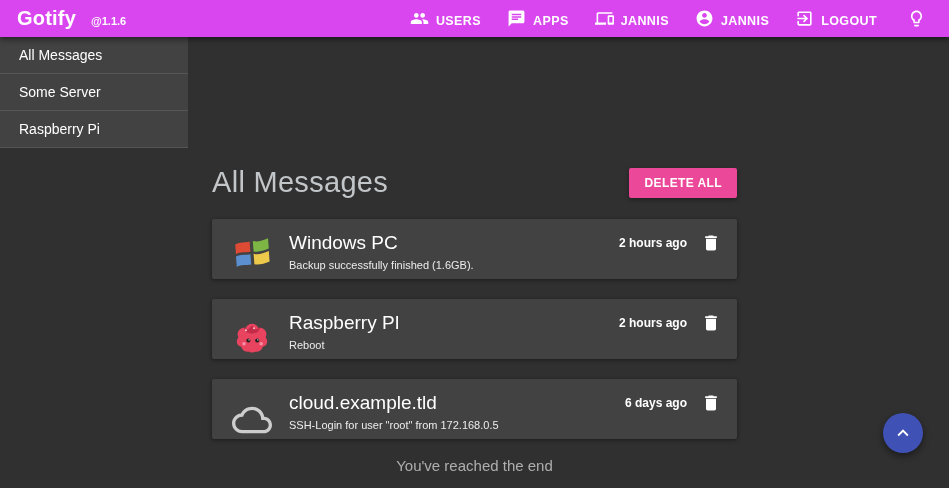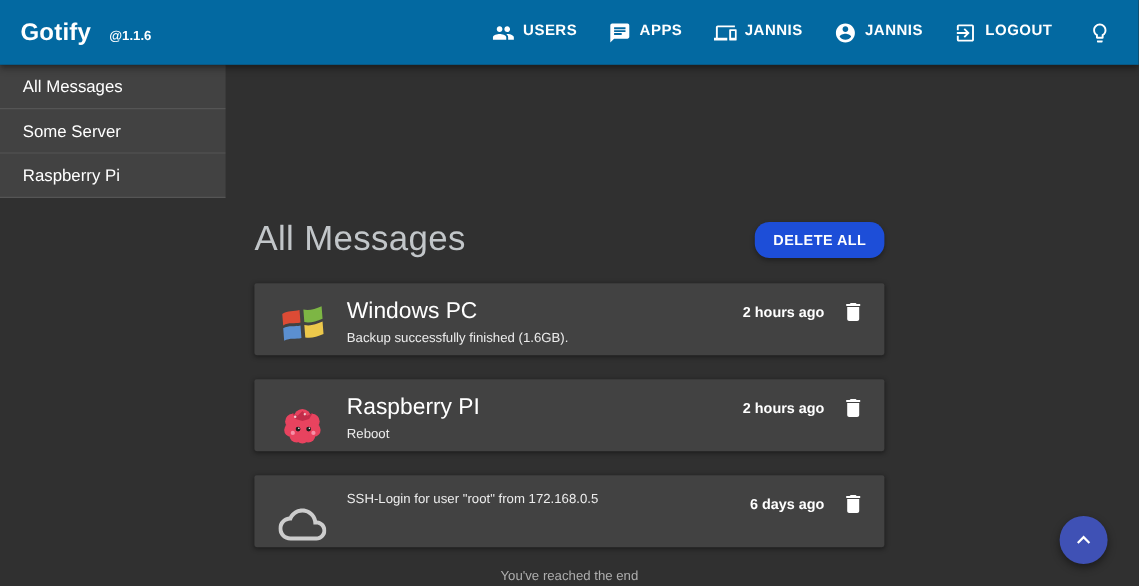--- a/index.html
+++ b/index.html
@@ -5,32 +5,32 @@
   * { box-sizing: border-box; }
   html, body { margin: 0; padding: 0; }
   body {
     width: 949px; height: 488px; overflow: hidden;
     background: #303030;
     font-family: "Liberation Sans", sans-serif;
     -webkit-font-smoothing: antialiased;
   }
   
   .appbar {
-    height: 54px; background: #0369a1; color: #fff;
+    height: 37px; background: #d946ef; color: #fff;
     display: flex; align-items: center;
     padding: 0 14px 0 17px;
     box-shadow: 0 2px 4px -1px rgba(0,0,0,.35), 0 4px 5px 0 rgba(0,0,0,.22);
     position: relative; z-index: 20;
   }
   .brand-wrap { display: flex; align-items: baseline; }
   .brand { font-size: 20px; font-weight: bold; letter-spacing: .2px; }
   .version { font-size: 11px; font-weight: bold; margin-left: 15px; }
   .appbar-nav { margin-left: auto; display: flex; align-items: center; }
   .nav-btn {
-    display: flex; align-items: flex-start; gap: 7px;
+    display: flex; align-items: flex-end; gap: 7px;
     color: #fff; font-size: 12.5px; font-weight: bold; letter-spacing: .4px;
     padding: 8px 13px; cursor: pointer; border-radius: 2px; user-select: none;
   }
   .nav-btn svg { width: 19px; height: 19px; fill: #fff; display: block; }
   .bulb-btn { padding: 8px 9px; margin-left: 8px; cursor: pointer; }
   .bulb-btn svg { width: 19px; height: 19px; fill: #fff; display: block; }
 
   
   .layout { display: flex; height: 442px; flex-direction: column; }
   .sidebar { width: 188px; background: #424242; flex-shrink: 0; }
@@ -44,21 +44,21 @@
   .content { width: 525px; margin: 0 auto; padding-top: 18px; }
   .content-header {
     display: flex; align-items: center; justify-content: space-between;
     margin-bottom: 20px;
   }
   .page-title {
     font-size: 29px; font-weight: 400; color: #c2c6c9;
     margin: 0; letter-spacing: .3px;
   }
   .delete-all {
-    background: #1d4ed8; color: #fff; border: none; border-radius: 12px;
+    background: #ec4899; color: #fff; border: none; border-radius: 2px;
     font-family: inherit; font-size: 12px; font-weight: bold; letter-spacing: .4px;
     padding: 8px 15px; cursor: pointer;
     box-shadow: 0 2px 4px rgba(0,0,0,.35);
   }
   
   .card {
     background: #424242; border-radius: 2px;
     box-shadow: 0 1px 4px rgba(0,0,0,.45);
     height: 60px; margin-bottom: 20px;
     display: flex; padding: 14px 16px;
@@ -66,21 +66,21 @@
   .card-icon { width: 40px; height: 40px; margin: 2px 17px 0 4px; flex-shrink: 0; }
   .card-icon svg { width: 100%; height: 100%; display: block; }
   .card-text { flex: 1; min-width: 0; }
   .card-title { font-size: 19px; font-weight: 400; color: #fff; margin: 0 0 6px; line-height: 1.05; }
   .card-body { font-size: 11px; color: #ececec; line-height: 1.2; }
   .card-right { display: flex; align-items: flex-start; }
   .card-time { font-size: 12px; font-weight: bold; color: #fff; white-space: nowrap; margin: 3px 14px 0 0; }
   .trash-btn { width: 20px; height: 20px; cursor: pointer; }
   .trash-btn svg { width: 20px; height: 20px; fill: #fff; display: block; }
 
-  .end-text { text-align: center; font-size: 11px; color: #aeaeae; margin-top: -2px; }
+  .end-text { text-align: center; font-size: 15px; color: #aeaeae; margin-top: -2px; }
 
   .fab {
     position: absolute; right: 26px; bottom: 26px;
     width: 40px; height: 40px; border-radius: 50%;
     background: #3f51b5; border: none; cursor: pointer;
     display: flex; align-items: center; justify-content: center;
     box-shadow: 0 3px 7px rgba(0,0,0,.45);
   }
   .fab svg { width: 22px; height: 22px; fill: #fff; display: block; }
 </style>
@@ -225,20 +225,21 @@
         </div>
       </div>
 
       <div class="card">
         <div class="card-icon">
           <svg viewBox="0 0 24 24" style="margin-top:5px">
             <path fill="#cdcdcd" d="M19.35 10.04C18.67 6.59 15.64 4 12 4 9.11 4 6.6 5.64 5.35 8.04 2.34 8.36 0 10.91 0 14c0 3.31 2.69 6 6 6h13c2.76 0 5-2.24 5-5 0-2.64-2.05-4.78-4.65-4.96zM19 18H6c-2.21 0-4-1.79-4-4s1.79-4 4-4h.71C7.37 7.69 9.48 6 12 6c3.04 0 5.5 2.46 5.5 5.5v.5H19c1.66 0 3 1.34 3 3s-1.34 3-3 3z"></path>
           </svg>
         </div>
         <div class="card-text">
+          <h2 class="card-title">cloud.example.tld</h2>
           <div class="card-body">SSH-Login for user "root" from 172.168.0.5</div>
         </div>
         <div class="card-right">
           <span class="card-time">6 days ago</span>
           <span class="trash-btn">
             <span><svg viewBox="0 0 24 24" width="20" height="20" fill="#fff">
                   <path d="M6 19c0 1.1.9 2 2 2h8c1.1 0 2-.9 2-2V7H6v12zM19 4h-3.5l-1-1h-5l-1 1H5v2h14V4z"></path>
                 </svg></span>
           </span>
         </div>

